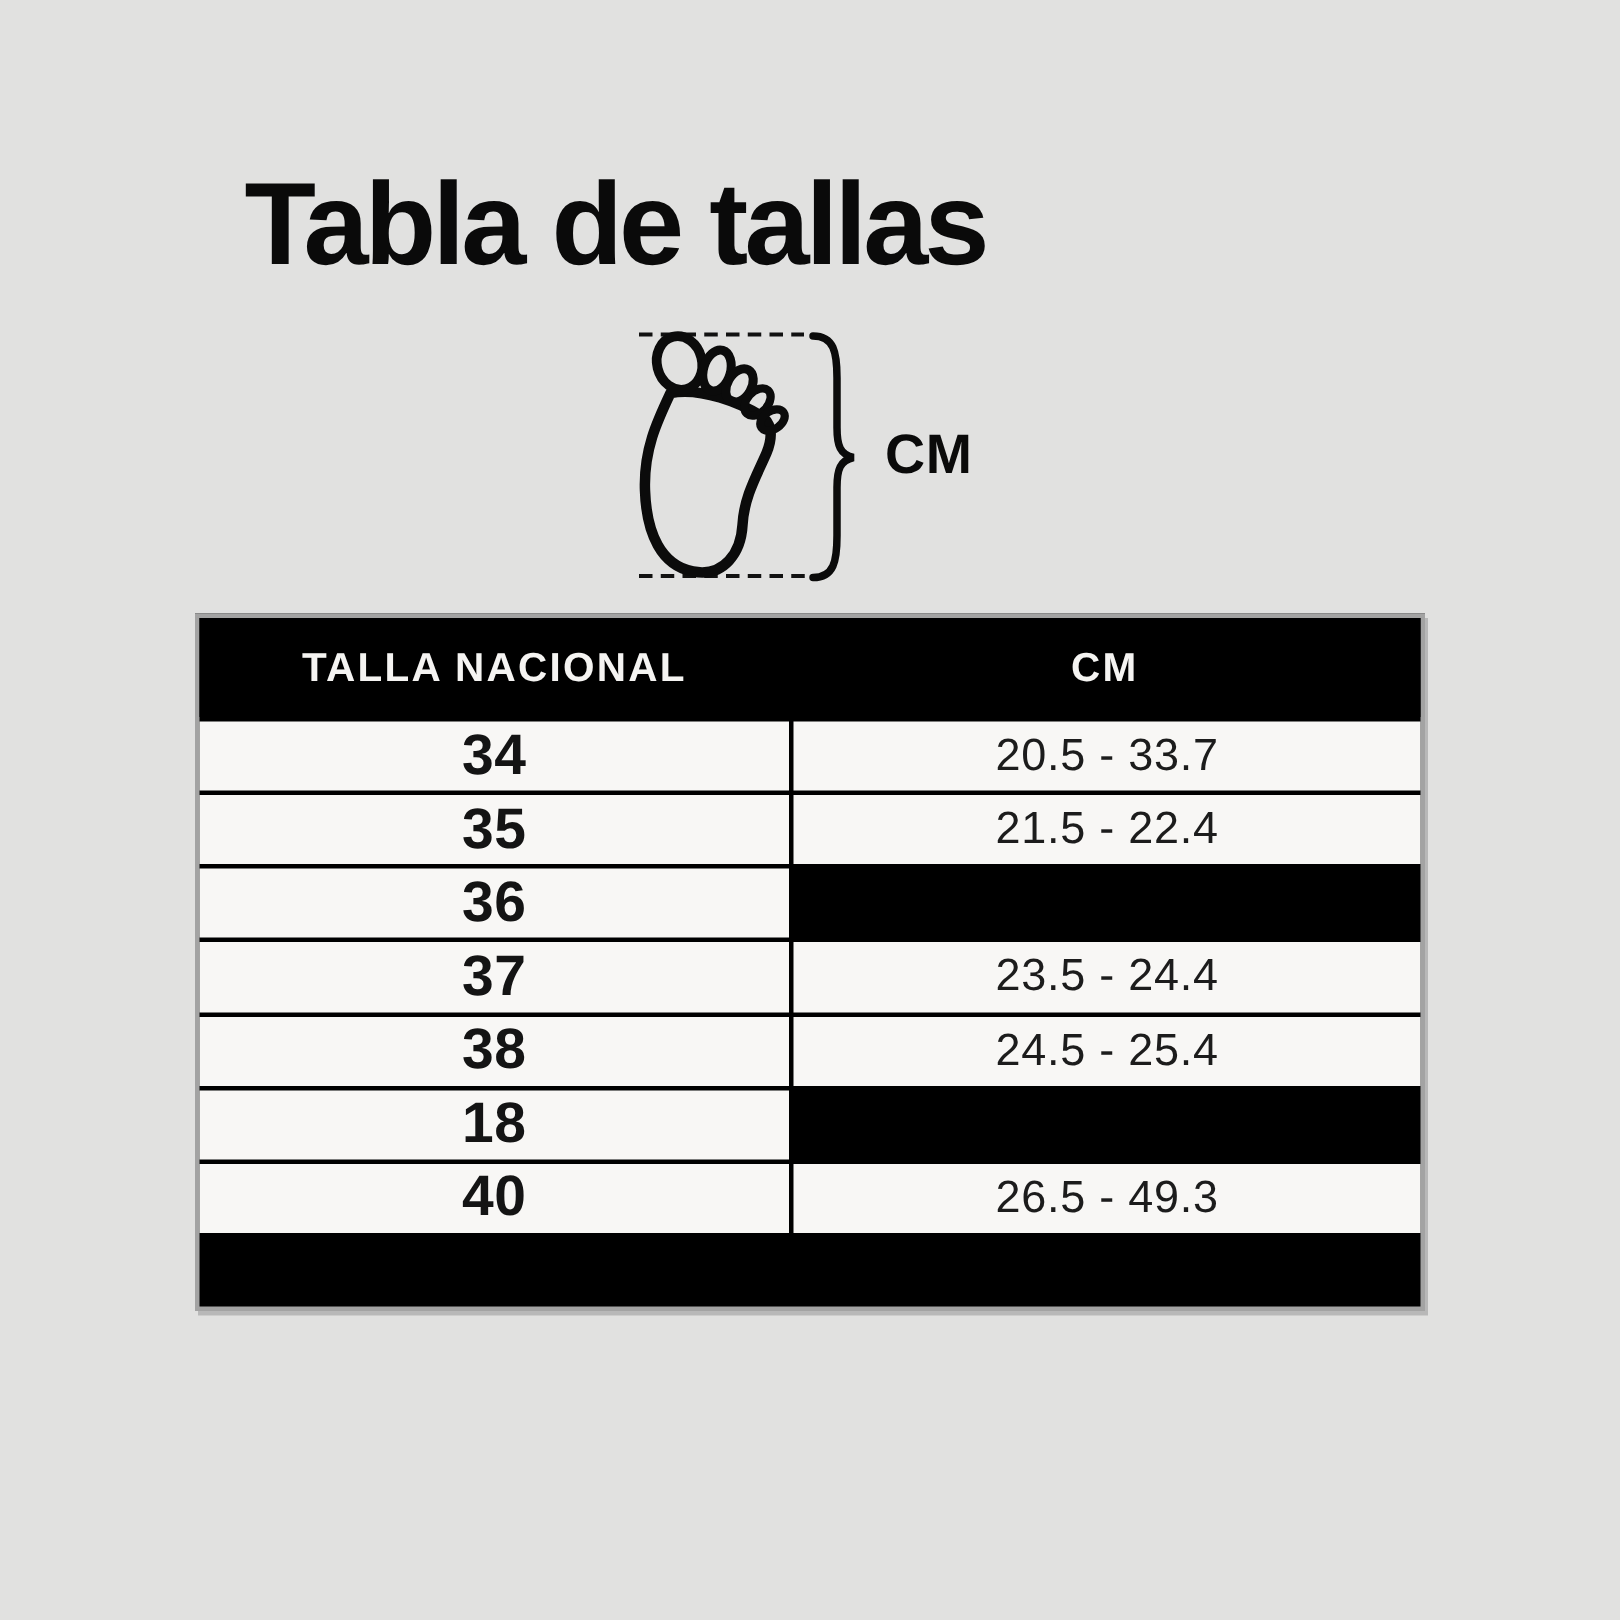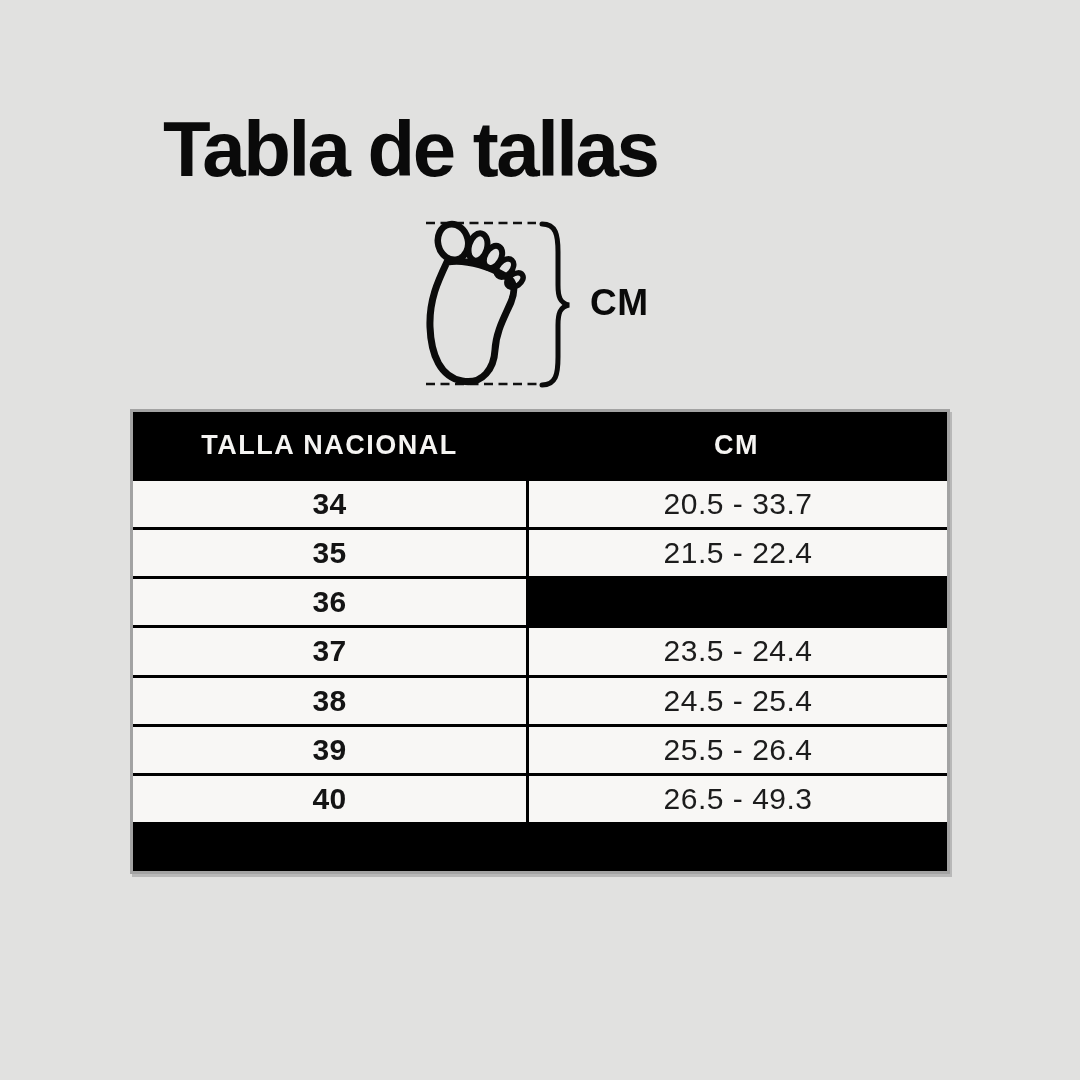--- a/index.html
+++ b/index.html
@@ -89,21 +89,21 @@
   .td {
     display: flex;
     align-items: center;
     justify-content: center;
     background: #f8f7f5;
     white-space: nowrap;
   }
   .col1 { width: 48.3%; flex: none; }
   .col2 { flex: 1; }
   .td.size {
-    font-size: 30px;
+    font-size: 38px;
     font-weight: 700;
     color: #141414;
     letter-spacing: 0.5px;
   }
   .td.cm {
     font-size: 30px;
     font-weight: 400;
     color: #1c1c1c;
     letter-spacing: 0.5px;
   }
@@ -153,22 +153,21 @@
     </div>
     <div class="trow">
       <div class="td col1 size">37</div>
       <div class="td col2 cm">23.5 - 24.4</div>
     </div>
     <div class="trow">
       <div class="td col1 size">38</div>
       <div class="td col2 cm">24.5 - 25.4</div>
     </div>
     <div class="trow">
-      <div class="td col1 size">39</div>
-      <div class="td col2 cm">25.5 - 26.4</div>
+      <div class="td col1 size">18</div>
     </div>
     <div class="trow">
       <div class="td col1 size">40</div>
       <div class="td col2 cm">26.5 - 49.3</div>
     </div>
     <div class="trow">
     </div>
   </div>
 
 </div>

